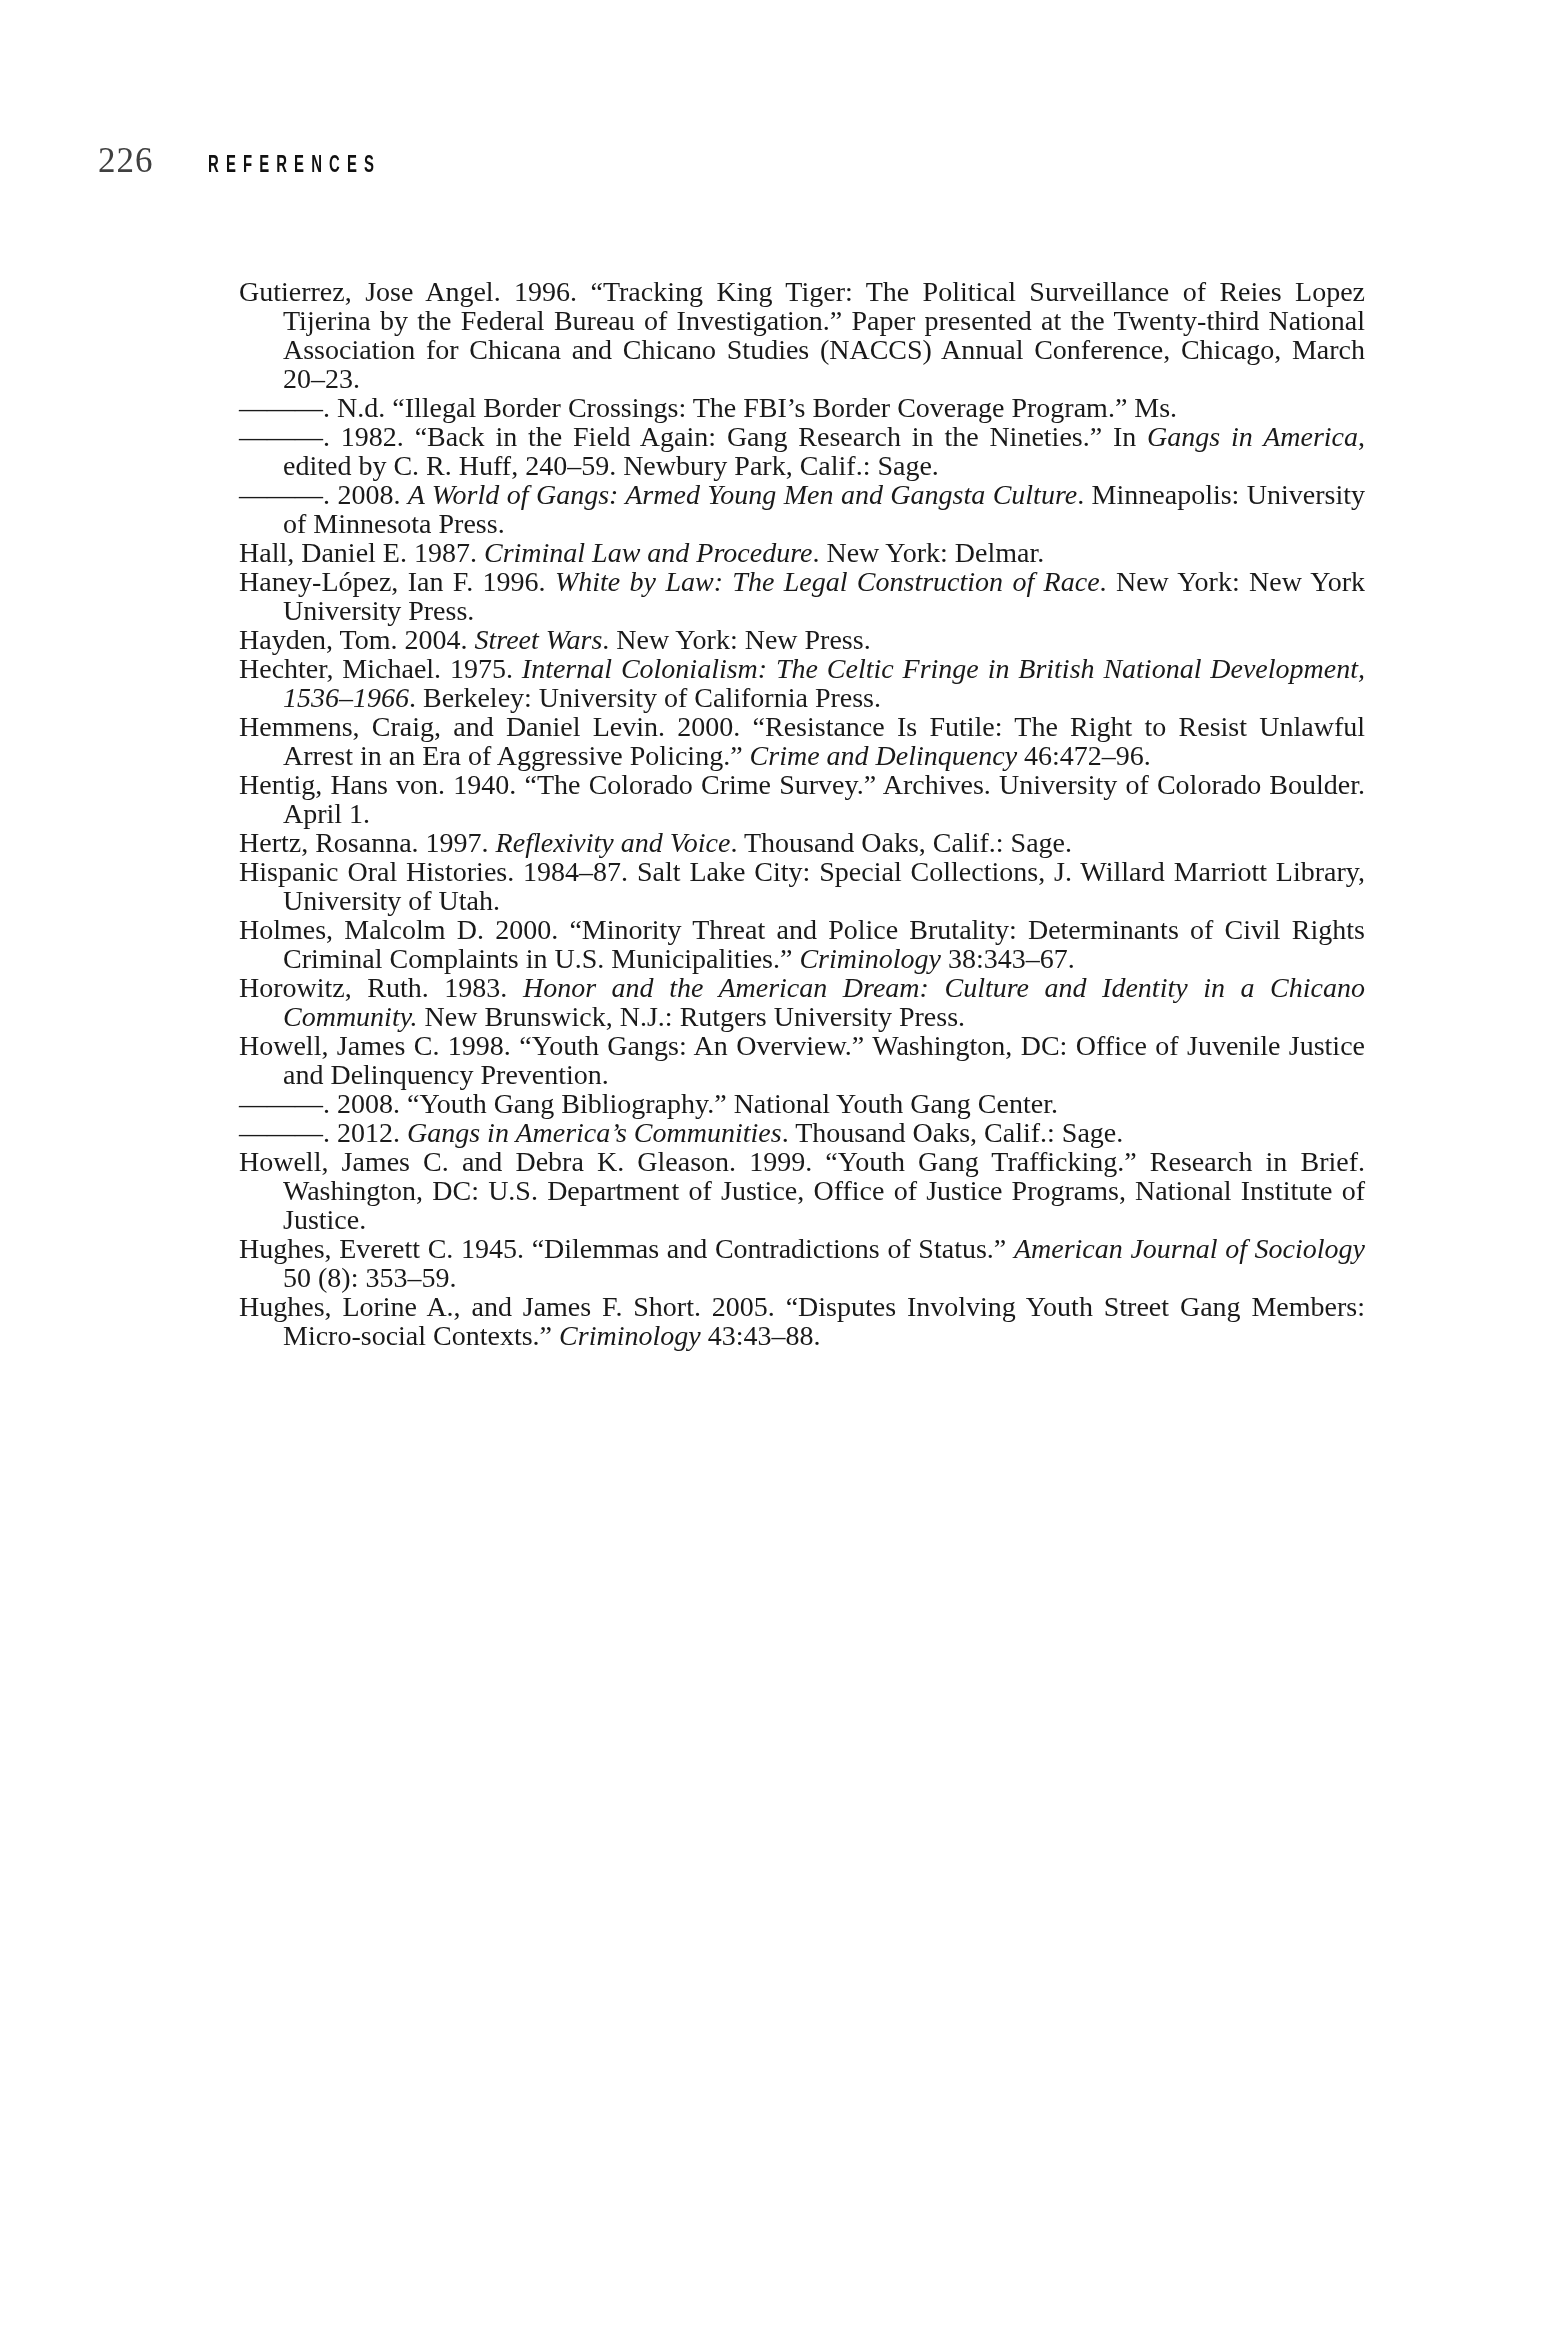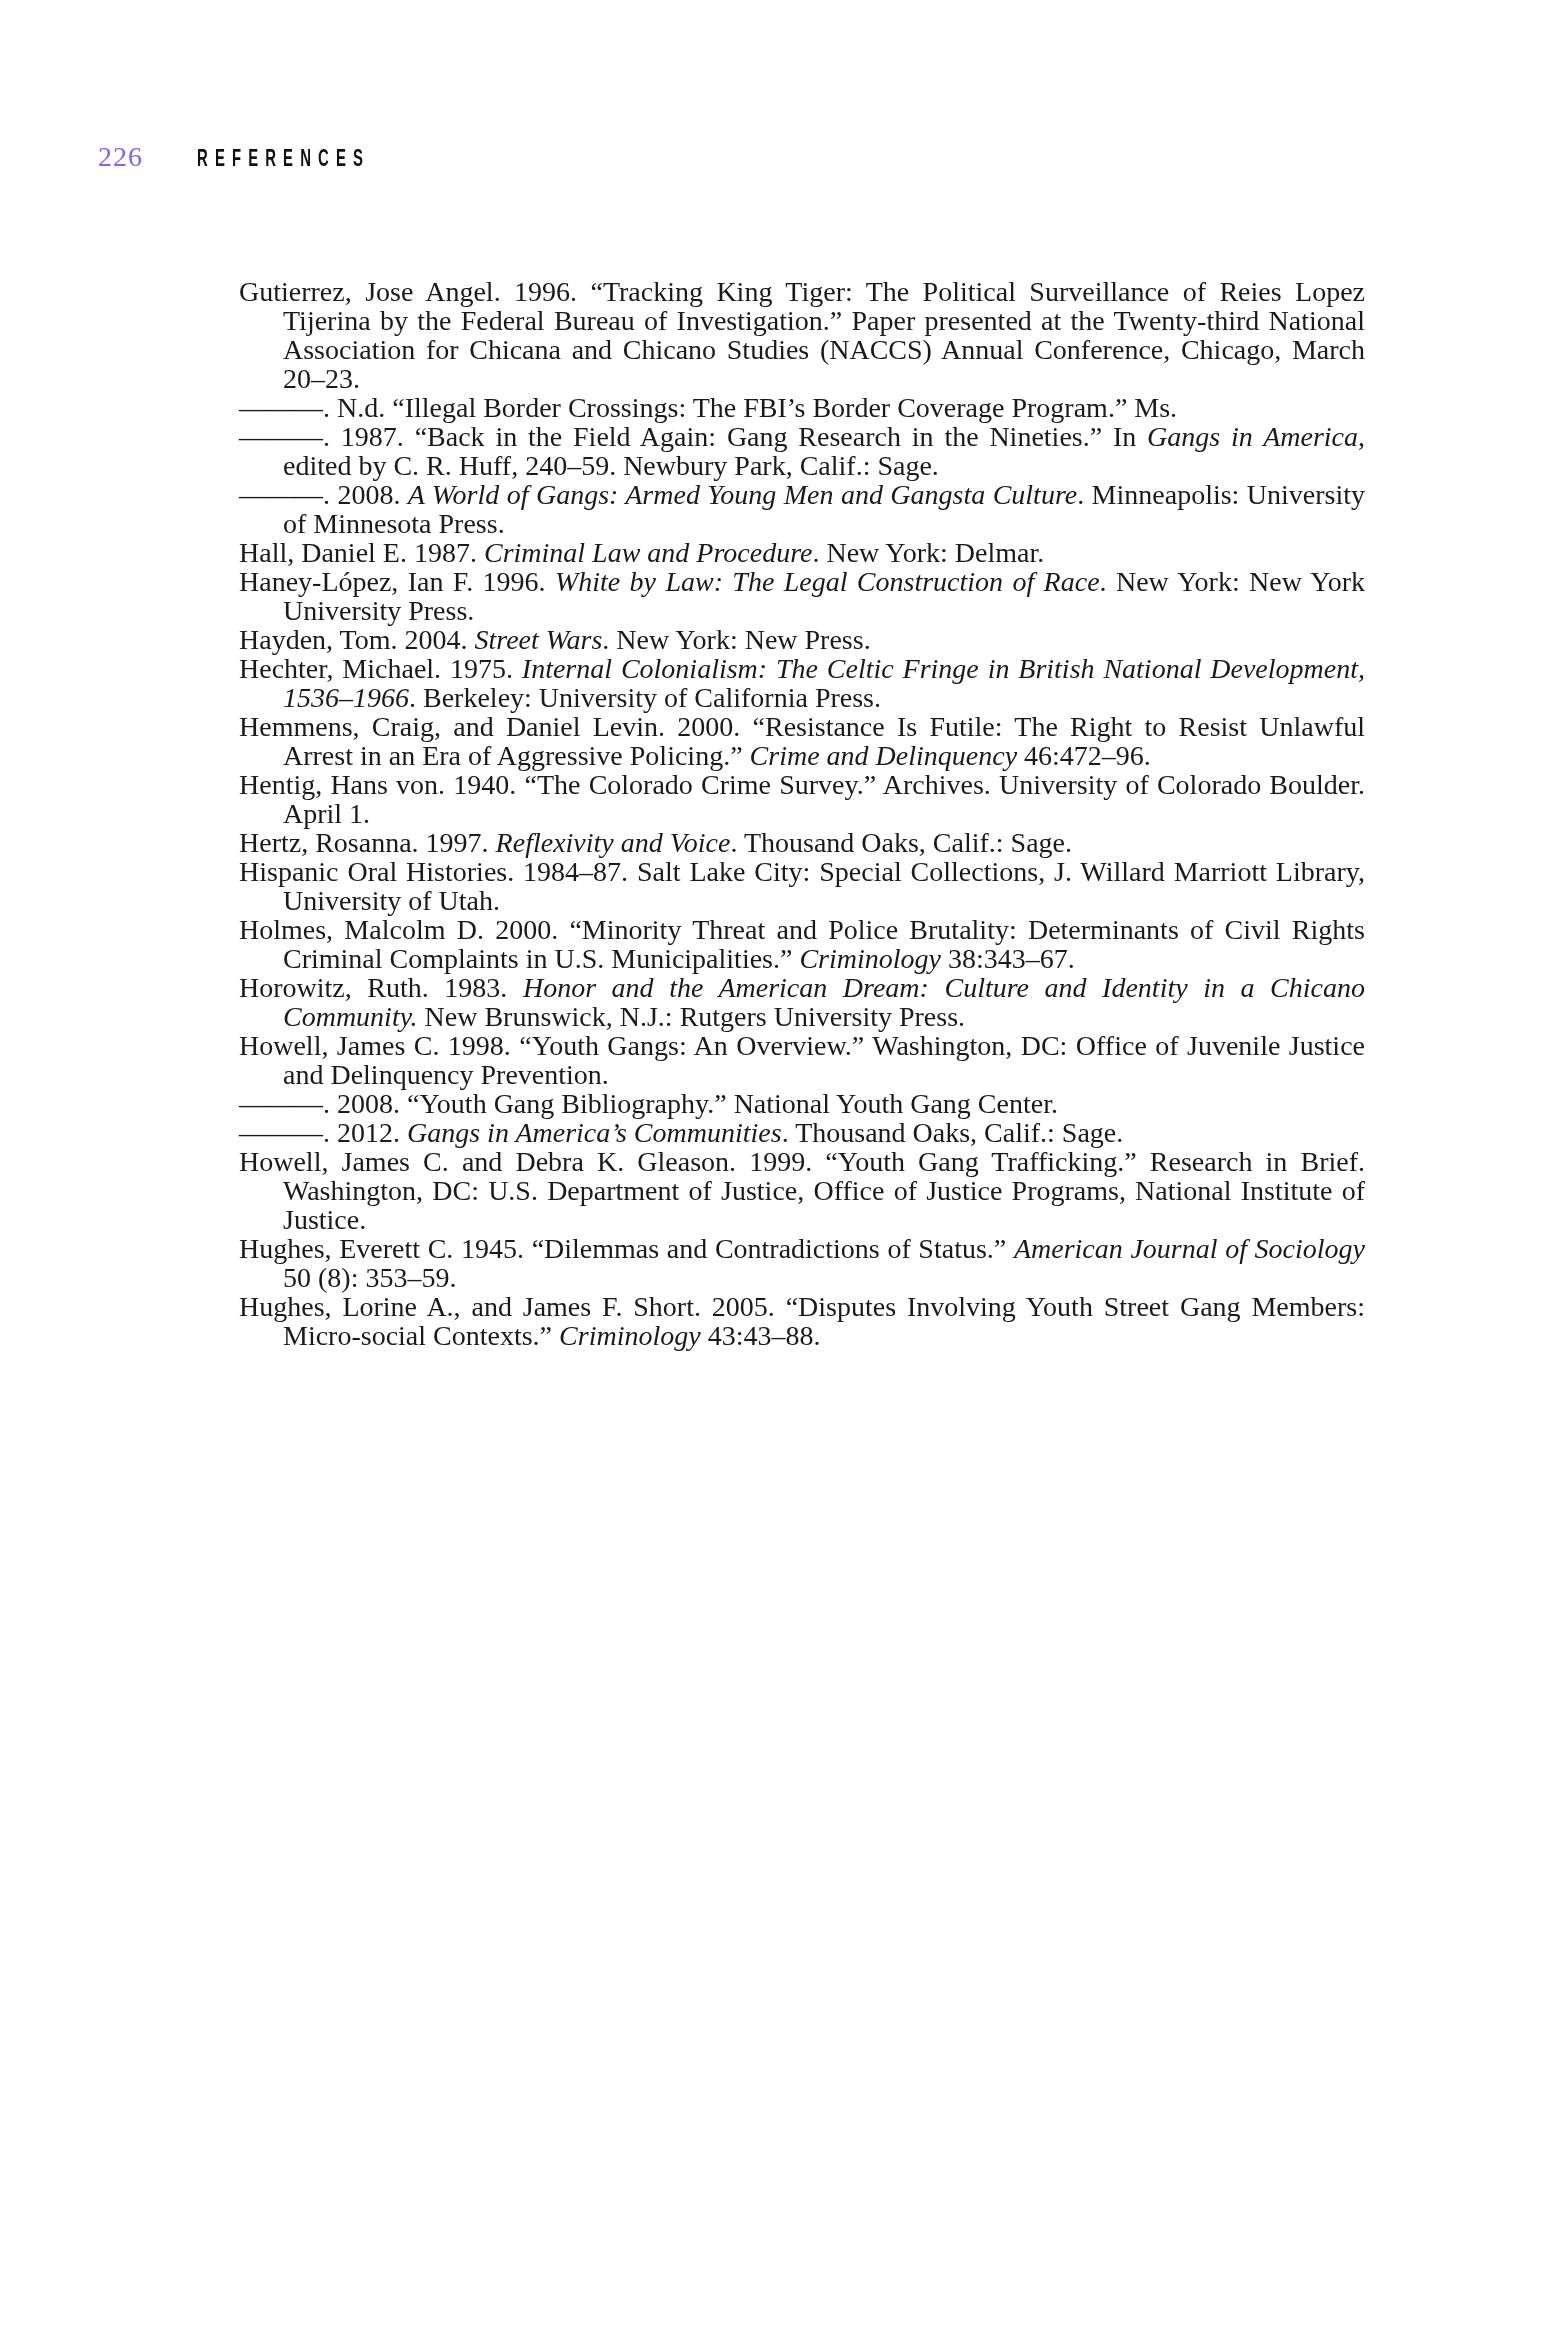--- a/index.html
+++ b/index.html
@@ -17,23 +17,23 @@
   }
   .running-head {
     position: absolute;
     left: 98px;
     top: 141px;
     height: 38px;
     display: flex;
     align-items: baseline;
   }
   .page-number {
-    font-size: 28px;
+    font-size: 35px;
     letter-spacing: 1px;
-    color: #8b5cf6;
+    color: #404040;
     text-align: right;
   }
   .section-title {
     margin-left: 54px;
     font-family: "Liberation Sans", "DejaVu Sans", sans-serif;
     font-weight: bold;
     font-size: 24px;
     letter-spacing: 11.5px;
     transform: scaleX(0.62);
     transform-origin: left center;
@@ -63,21 +63,21 @@
 <body>
 
 <header class="running-head">
   <span class="page-number">226</span>
   <span class="section-title">REFERENCES</span>
 </header>
 
 <ul class="references" id="references">
     <li class="entry"><span>Gutierrez, Jose Angel. 1996. “Tracking King Tiger: The Political Surveillance of Reies Lopez Tijerina by the Federal Bureau of Investigation.” Paper presented at the Twenty-third National Association for Chicana and Chicano Studies (NACCS) Annual Conference, Chicago, March 20–23.</span></li>
     <li class="entry"><span>———. N.d. “Illegal Border Crossings: The FBI’s Border Coverage Program.” Ms.</span></li>
-    <li class="entry"><span>———. 1987. “Back in the Field Again: Gang Research in the Nineties.” In </span><i>Gangs in America</i><span>, edited by C. R. Huff, 240–59. Newbury Park, Calif.: Sage.</span></li>
+    <li class="entry"><span>———. 1982. “Back in the Field Again: Gang Research in the Nineties.” In </span><i>Gangs in America</i><span>, edited by C. R. Huff, 240–59. Newbury Park, Calif.: Sage.</span></li>
     <li class="entry"><span>———. 2008. </span><i>A World of Gangs: Armed Young Men and Gangsta Culture</i><span>. Min­neapolis: University of Minnesota Press.</span></li>
     <li class="entry"><span>Hall, Daniel E. 1987. </span><i>Criminal Law and Procedure</i><span>. New York: Delmar.</span></li>
     <li class="entry"><span>Haney-López, Ian F. 1996. </span><i>White by Law: The Legal Construction of Race</i><span>. New York: New York University Press.</span></li>
     <li class="entry"><span>Hayden, Tom. 2004. </span><i>Street Wars</i><span>. New York: New Press.</span></li>
     <li class="entry"><span>Hechter, Michael. 1975. </span><i>Internal Colonialism: The Celtic Fringe in British Na­tional Development, 1536–1966</i><span>. Berkeley: University of California Press.</span></li>
     <li class="entry"><span>Hemmens, Craig, and Daniel Levin. 2000. “Resistance Is Futile: The Right to Resist Unlawful Arrest in an Era of Aggressive Policing.” </span><i>Crime and Delin­quency</i><span> 46:472–96.</span></li>
     <li class="entry"><span>Hentig, Hans von. 1940. “The Colorado Crime Survey.” Archives. University of Colorado Boulder. April 1.</span></li>
     <li class="entry"><span>Hertz, Rosanna. 1997. </span><i>Reflexivity and Voice</i><span>. Thousand Oaks, Calif.: Sage.</span></li>
     <li class="entry"><span>Hispanic Oral Histories. 1984–87. Salt Lake City: Special Collections, J. Willard Marriott Library, University of Utah.</span></li>
     <li class="entry"><span>Holmes, Malcolm D. 2000. “Minority Threat and Police Brutality: Determinants of Civil Rights Criminal Complaints in U.S. Municipalities.” </span><i>Criminology</i><span> 38:343–67.</span></li>

